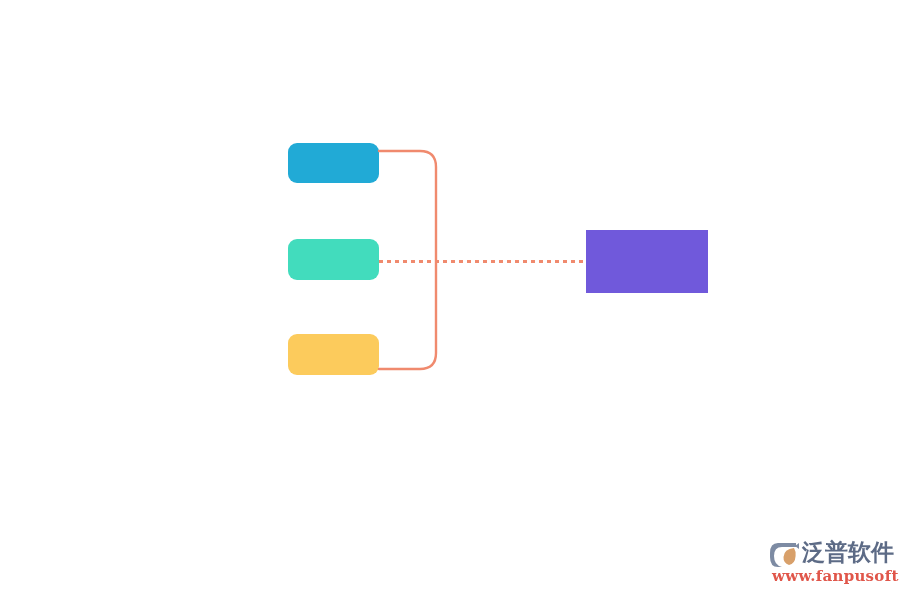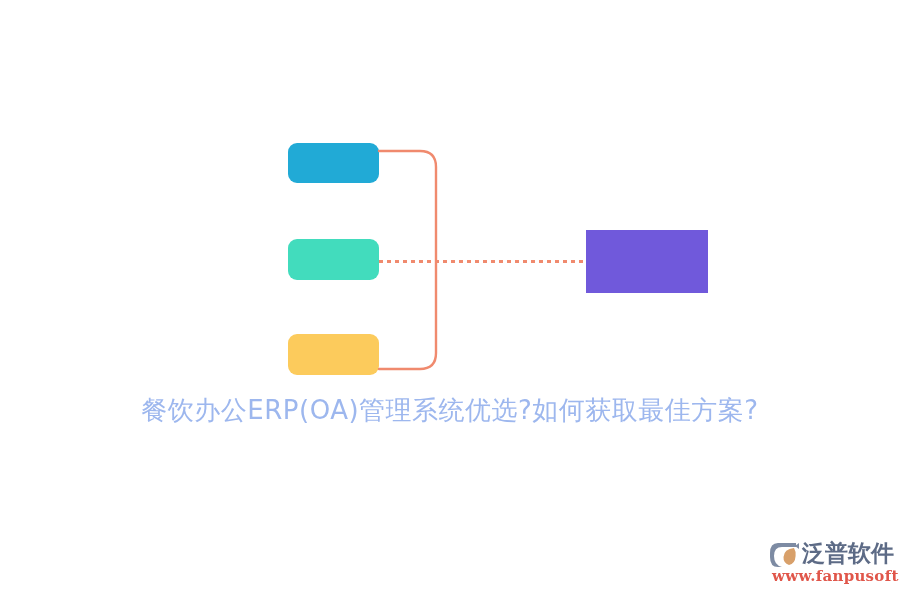--- a/index.html
+++ b/index.html
@@ -104,21 +104,21 @@
     position: absolute;
     left: 0;
     top: 2px;
     width: 34px;
     height: 30px;
   }
   #logo-brand {
     position: absolute;
     left: 34px;
     top: 0px;
-    font-family: Liberation Sans, sans-serif;
+    font-family: Liberation Serif, serif;
     font-size: 23px;
     font-weight: bold;
     line-height: 30px;
     color: #5d6b86;
     white-space: nowrap;
   }
   #logo-url {
     position: absolute;
     left: 4px;
     top: 29px;
@@ -143,21 +143,20 @@
   <div class="node" id="node-yellow"></div>
 
   <div class="node" id="node-purple"></div>
 
   <svg id="connector-bracket" viewBox="0 0 80 250">
     <path d="M 9 16 L 50 16 Q 66 16 66 32 L 66 218 Q 66 234 50 234 L 9 234" fill="none" stroke="#f08a6e" stroke-width="2.4" stroke-linecap="round" stroke-linejoin="round"></path>
   </svg>
 
   <div id="connector-dotted"></div>
 
-  <div id="headline">餐饮办公ERP(OA)管理系统优选?如何获取最佳方案?</div>
 
   <div id="logo">
     <svg id="logo-mark" viewBox="0 0 34 30">
       <path d="M28 3 L10 3 Q2 3 2 13 L2 17 Q2 27 10 27 L14 27 Q6 25 6 16 Q6 7 14 7 L28 7 Z" fill="#7d8ba3"></path>
       <path d="M26 8 Q16 9 15.5 17 Q15.2 23 21 25 Q27 24 27.6 16 Q28 11 26 8 Z" fill="#d8a06a"></path>
       <path d="M27 6 L31 3 L31 9 Z" fill="#7d8ba3"></path>
     </svg>
     <div id="logo-brand">泛普软件</div>
     <div id="logo-url">www.fanpusoft.com</div>
   </div>

